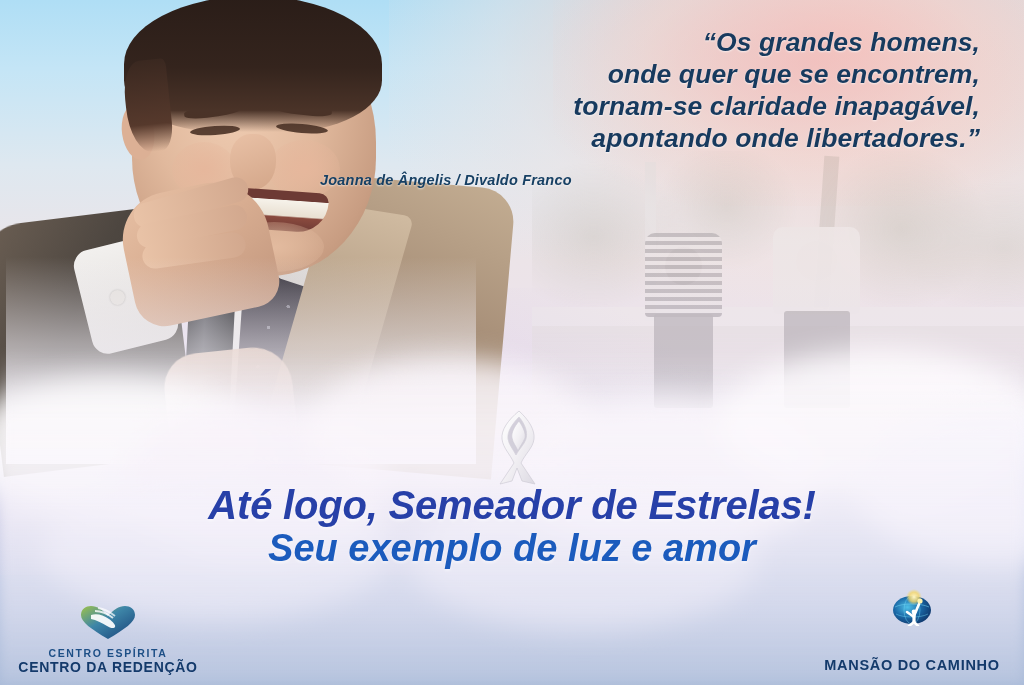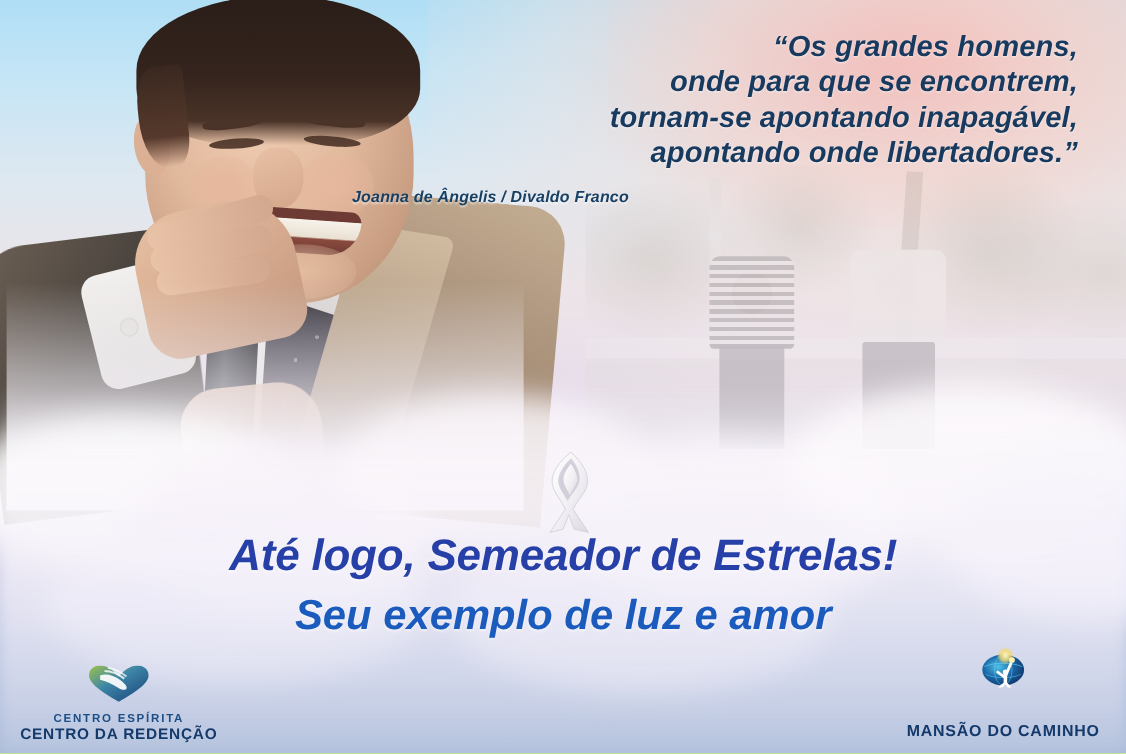--- a/index.html
+++ b/index.html
@@ -297,21 +297,21 @@
 
   
   .headline {
     position:absolute; left:0; right:0; top:485px;
     text-align:center;
     font-style:italic; font-weight:bold;
     line-height:1.02;
   }
   .hl { display:block; white-space:nowrap; }
   .hl1 { font-size:40px; color:#2740a8; text-shadow:0 2px 3px rgba(255,255,255,.5); letter-spacing:-.2px; }
-  .hl2 { font-size:38px; color:#1b5bbd; text-shadow:0 2px 3px rgba(255,255,255,.5); margin-top:15px; }
+  .hl2 { font-size:38px; color:#1b5bbd; text-shadow:0 2px 3px rgba(255,255,255,.5); margin-top:3px; }
   .hl3 { font-size:38px; color:#1b80c8; text-shadow:0 2px 3px rgba(255,255,255,.5); margin-top:3px; }
 
   
   .logo-left  { position:absolute; left:8px;  bottom:10px; width:200px; text-align:center; }
   .logo-right { position:absolute; right:12px; bottom:12px; width:200px; text-align:center; }
   .logo-mark { display:block; margin:0 auto 3px; }
   .logo-cap1 {
     display:block; color:#1d4f86; font-size:10.5px; font-weight:bold;
     letter-spacing:1.6px;
   }
@@ -395,22 +395,22 @@
     <span class="cl" style="left:50%;  top:38%; width:30%; height:34%; background:rgba(248,244,252,.9);"></span>
     <span class="cl" style="left:70%;  top:28%; width:32%; height:32%; background:rgba(255,253,255,.85);"></span>
     <span class="cl" style="left:84%;  top:42%; width:26%; height:32%; background:rgba(244,242,252,.8);"></span>
     <span class="cl" style="left:4%;   top:56%; width:34%; height:30%; background:rgba(238,238,250,.7);"></span>
     <span class="cl" style="left:40%;  top:58%; width:34%; height:30%; background:rgba(240,238,250,.7);"></span>
     <span class="cloud-sheet"></span>
   </div>
 
   <div class="quote">
     <span class="quote-line">“Os grandes homens,</span>
-    <span class="quote-line">onde para que se encontrem,</span>
-    <span class="quote-line">tornam-se apontando inapagável,</span>
+    <span class="quote-line">onde quer que se encontrem,</span>
+    <span class="quote-line">tornam-se claridade inapagável,</span>
     <span class="quote-line">apontando onde libertadores.”</span>
   </div>
   <div class="quote-author">Joanna de Ângelis / Divaldo Franco</div>
 
   <div class="ribbon">
     <svg width="62" height="78" viewBox="0 0 62 78" xmlns="http://www.w3.org/2000/svg" aria-hidden="true">
       <defs>
         <linearGradient id="rg" x1="0" y1="0" x2="1" y2="1">
           <stop offset="0%" stop-color="#ffffff"></stop>
           <stop offset="55%" stop-color="#f1eff3"></stop>

